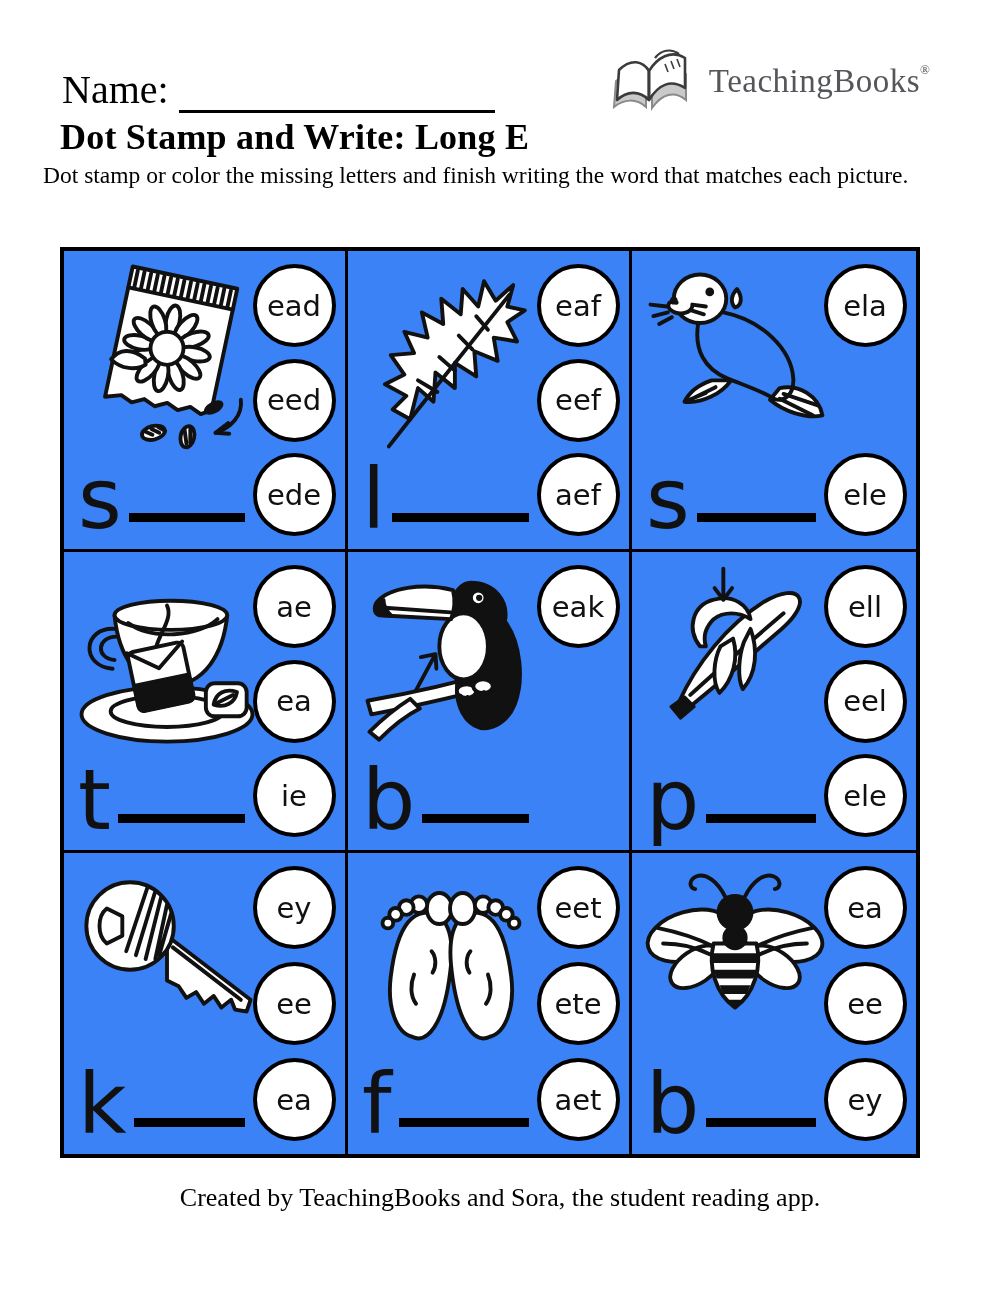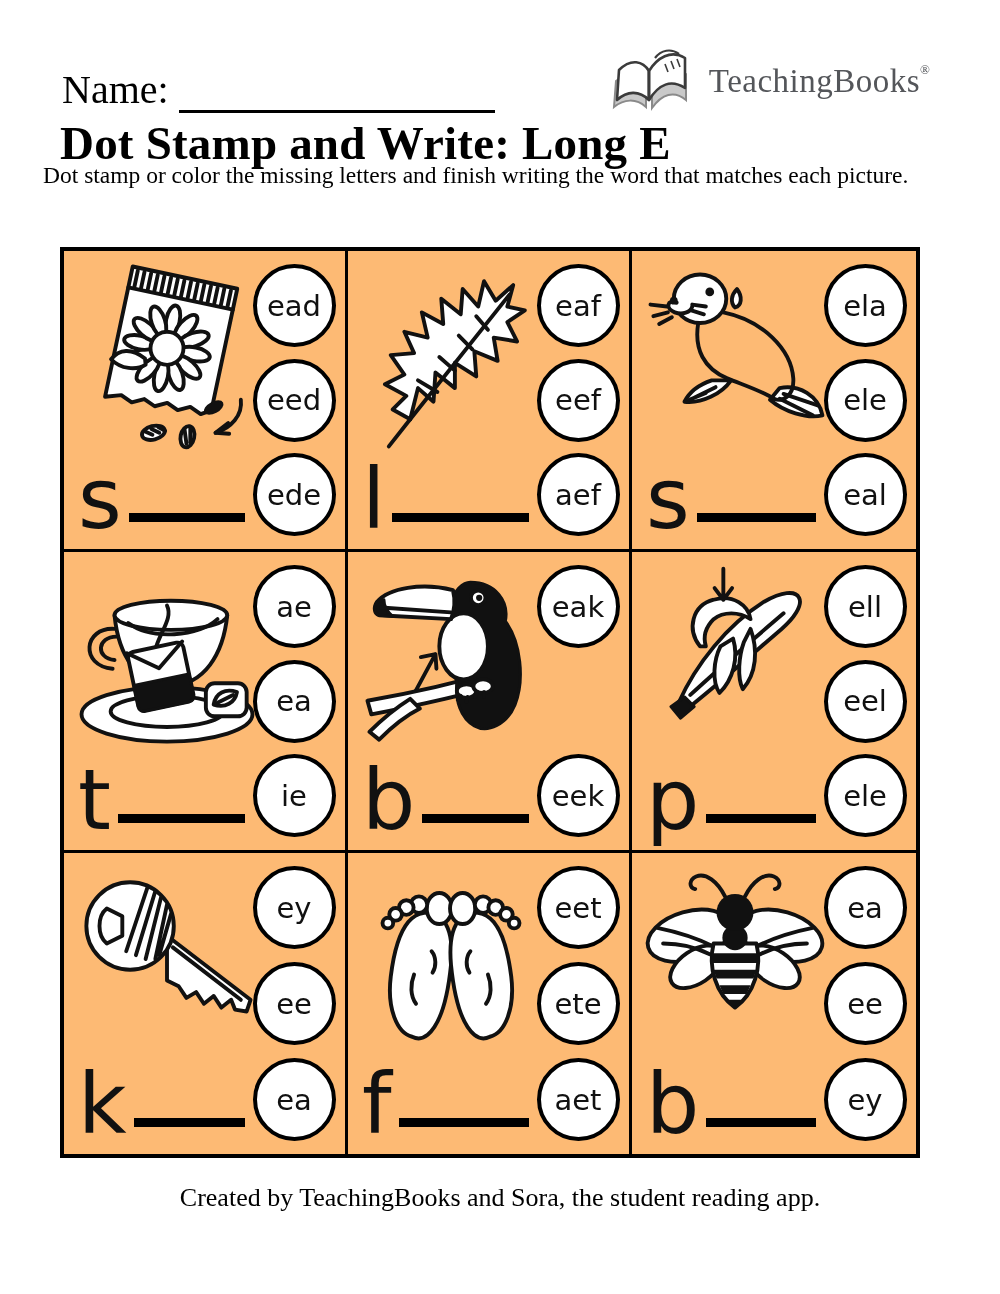--- a/index.html
+++ b/index.html
@@ -7,26 +7,26 @@
         font-family:"Liberation Serif",serif;overflow:hidden;}
 
   
   .name-row{position:absolute;left:62px;top:66px;font-size:40px;}
   .name-line{display:inline-block;width:316px;height:28px;border-bottom:3px solid #000;margin-left:10px;vertical-align:bottom;}
   .logo{position:absolute;right:70px;top:46px;display:flex;align-items:center;gap:16px;}
   .logo svg{width:84px;height:70px;}
   .logo-text{font-size:33px;color:#54565a;letter-spacing:.5px;}
   .logo-reg{font-size:13px;color:#54565a;vertical-align:18px;}
 
-  .title{position:absolute;left:60px;top:116px;font-size:47px;font-weight:bold;letter-spacing:.2px;}
+  .title{position:absolute;left:60px;top:116px;font-size:36px;font-weight:bold;letter-spacing:.2px;}
   .instructions{position:absolute;left:43px;top:158px;width:903px;font-size:23.5px;line-height:1.45;}
 
   
   .grid{position:absolute;left:60px;top:247px;width:860px;height:911px;border:4px solid #000;
-        box-sizing:border-box;display:grid;grid-template-columns:1fr 1fr 1fr;grid-template-rows:1fr 1fr 1fr;background:#fdba74;}
+        box-sizing:border-box;display:grid;grid-template-columns:1fr 1fr 1fr;grid-template-rows:1fr 1fr 1fr;background:#3b82f6;}
   .cell{position:relative;border-right:3px solid #000;border-bottom:3px solid #000;}
   .cell:nth-child(3n){border-right:none;}
   .cell:nth-child(n+7){border-bottom:none;}
 
   .pic{position:absolute;left:4px;top:5px;width:198px;height:204px;}
 
   .opts{position:absolute;right:7px;top:13px;bottom:13px;width:88px;display:flex;
         flex-direction:column;justify-content:space-between;align-items:center;}
   .opt{width:83px;height:83px;box-sizing:border-box;border:4px solid #000;border-radius:50%;
        background:#fff;display:flex;align-items:center;justify-content:center;
@@ -142,21 +142,20 @@
         <ellipse class="wf" cx="64" cy="44" rx="27" ry="25"></ellipse>
         <path class="wf" stroke-width="3" d="M40,48 C30,44 28,54 38,58 C46,61 54,58 56,52"></path>
         <circle class="nf" cx="37" cy="46" r="4"></circle>
         <circle class="nf" cx="74" cy="37" r="4.5"></circle>
         <path class="ln" stroke-width="2.5" d="M30,52 L13,50 M31,58 L16,62 M35,63 L22,70 M56,50 L70,52 M55,56 L68,60"></path>
         <path class="wf" stroke-width="3" d="M102,34 C108,42 107,51 100,53 C95,48 96,40 102,34 Z"></path>
       </svg>
       <div class="opts">
         <div class="opt">ela</div>
         <div class="opt">ele</div>
-        <div class="opt">eal</div>
       </div>
       <div class="word">
         <span class="prefix">s</span>
         <span class="blank"></span>
       </div>
     </div>
 
     <div class="cell">
       <svg class="pic" viewBox="0 0 200 210">
         <ellipse class="wf" cx="100" cy="162" rx="88" ry="28"></ellipse>
@@ -198,21 +197,20 @@
         <path class="bf" d="M24,46 C20,52 21,58 26,60 L40,61 C33,55 31,48 31,44 Z"></path>
         <path class="ln" stroke-width="3" d="M28,52 L100,57"></path>
         <circle class="wf" stroke-width="3" cx="128" cy="42" r="7.5"></circle>
         <circle class="nf" cx="129" cy="42" r="3.2"></circle>
         <ellipse class="wf" stroke-width="3" cx="116" cy="138" rx="10" ry="7"></ellipse>
         <ellipse class="wf" stroke-width="3" cx="133" cy="133" rx="10" ry="7"></ellipse>
         <path class="ln" stroke-width="2" d="M110,143 l-3,4 M117,144 l-1,5 M127,139 l-2,5 M134,139 l0,5"></path>
       </svg>
       <div class="opts">
         <div class="opt">eak</div>
-        <div class="opt">eek</div>
       </div>
       <div class="word">
         <span class="prefix">b</span>
         <span class="blank"></span>
       </div>
     </div>
 
     <div class="cell">
       <svg class="pic" viewBox="0 0 200 210">
         <path class="wf" d="M42,150 C60,110 92,70 130,46 C148,36 162,34 166,42 C170,50 160,64 148,74 C120,98 86,128 56,152 C48,158 44,156 42,150 Z"></path>

